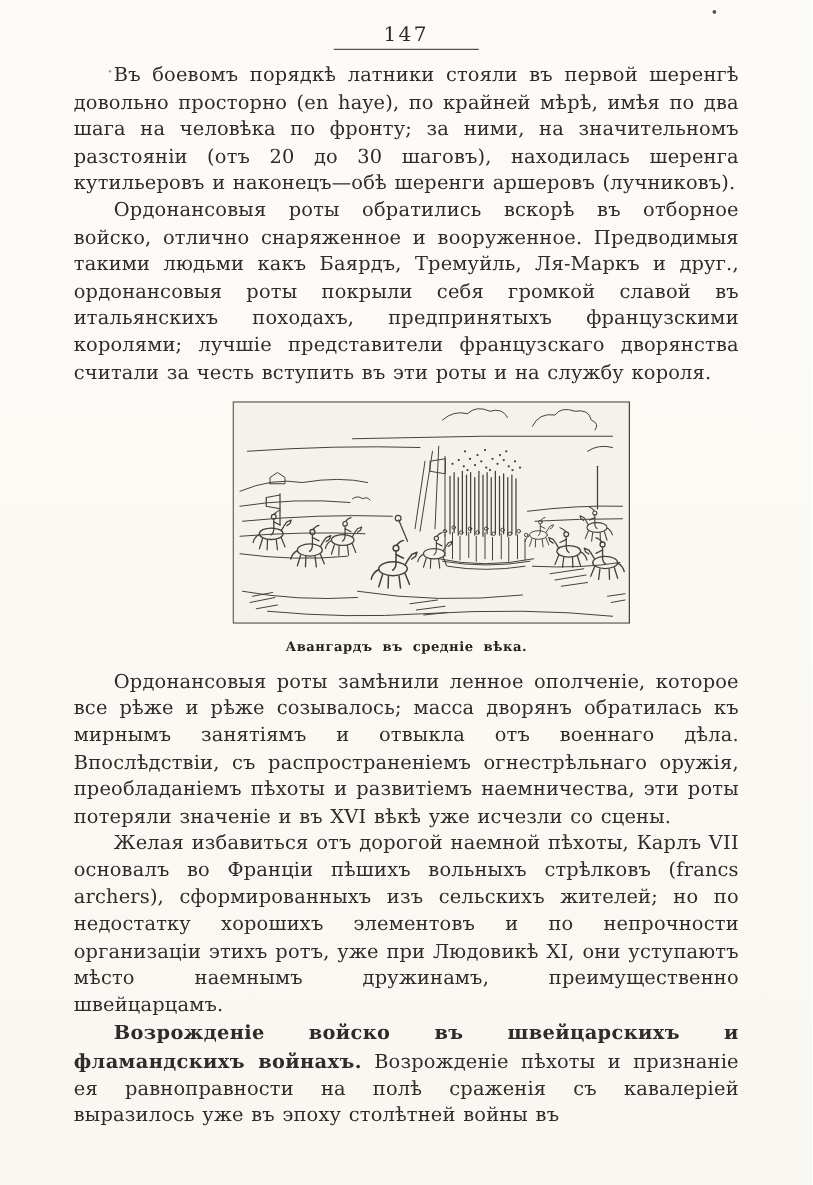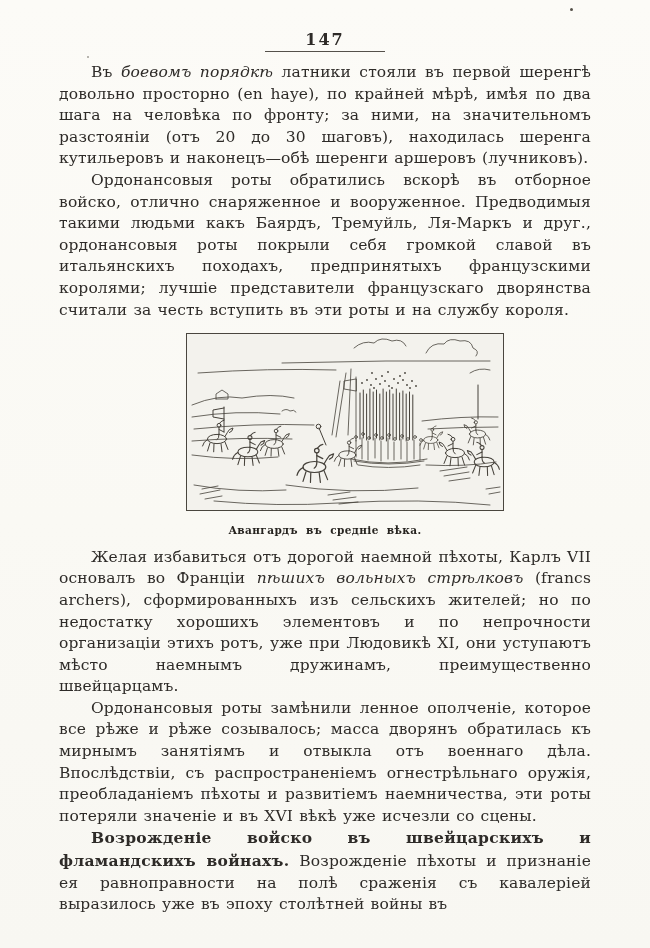--- a/index.html
+++ b/index.html
@@ -1,28 +1,28 @@
 <!DOCTYPE html>
 <html><head>
 <meta charset="utf-8">
 <style>
   html,body{margin:0;padding:0;}
   body{width:650px;height:948px;overflow:hidden;
        font-family:"DejaVu Serif","DejaVu Sans",serif;}
   .page{position:relative;width:650px;height:948px;
         background:linear-gradient(180deg,#fcfbf7 0%,#faf9f4 55%,#f8f7f2 100%);
         color:#2e2b28;}
-  .pageno-wrap{padding-top:30px;text-align:center;font-weight:bold;}
+  .pageno-wrap{padding-top:18px;text-align:center;}
   .pageno{display:inline-block;font-size:16px;letter-spacing:2px;
           border-bottom:1.5px solid #55514b;padding:0 40px 2px 40px;}
   .content{width:532px;margin:10px auto 0 auto;
            font-size:15.5px;line-height:21.6px;text-align:justify;
            letter-spacing:0.15px;word-spacing:1px;}
   .para{margin:0;text-indent:32px;}
-  .it{font-style:italic;}
+  .it{}
   .b{font-weight:bold;letter-spacing:0.3px;}
   figure{margin:12px auto 5px auto;width:278px;text-align:center;}
   .engraving-frame{display:block;}
   figcaption{margin-top:9px;font-size:10.5px;font-weight:bold;
              letter-spacing:0.4px;word-spacing:4px;color:#26231f;}
   .speck{position:absolute;border-radius:50%;background:#55514a;}
   .speck1{left:570px;top:8px;width:3px;height:3px;}
   .speck2{left:87px;top:56px;width:2px;height:2px;opacity:.55;}
 </style>
 </head>
@@ -155,20 +155,20 @@
             <path d="M16,156 l16,-3 M14,161 l20,-4 M19,166 l17,-3"></path>
             <path d="M142,162 l22,-3 M147,167 l23,-3 M153,171 l19,-2"></path>
             <path d="M254,138 l27,-4 M258,143 l25,-4 M263,148 l21,-3"></path>
             <path d="M300,156 l14,-2 M303,161 l11,-2"></path>
           </g>
         </g>
       </svg>
       <figcaption>Авангардъ въ средніе вѣка.</figcaption>
     </figure>
 
+    <p class="para"><span>Ордонансовыя роты замѣнили ленное ополченіе, которое все рѣже и рѣже созывалось; масса дворянъ обратилась къ мирнымъ занятіямъ и отвыкла отъ военнаго дѣла. Впослѣдствіи, съ распространеніемъ огнестрѣльнаго оружія, преобладаніемъ пѣхоты и развитіемъ наемничества, эти роты потеряли значеніе и въ XVI вѣкѣ уже исчезли со сцены.</span></p>
+
     <p class="para"><span>Желая избавиться отъ дорогой наемной пѣхоты, Карлъ VII основалъ во Франціи </span><span class="it">пѣшихъ вольныхъ стрѣлковъ</span><span> (francs archers), сформированныхъ изъ сельскихъ жителей; но по недостатку хорошихъ элементовъ и по непрочности организаціи этихъ ротъ, уже при Людовикѣ XI, они уступаютъ мѣсто наемнымъ дружинамъ, преимущественно швейцарцамъ.</span></p>
-
-    <p class="para"><span>Ордонансовыя роты замѣнили ленное ополченіе, которое все рѣже и рѣже созывалось; масса дворянъ обратилась къ мирнымъ занятіямъ и отвыкла отъ военнаго дѣла. Впослѣдствіи, съ распространеніемъ огнестрѣльнаго оружія, преобладаніемъ пѣхоты и развитіемъ наемничества, эти роты потеряли значеніе и въ XVI вѣкѣ уже исчезли со сцены.</span></p>
 
     <p class="para"><span class="b">Возрожденіе войско въ швейцарскихъ и фламандскихъ войнахъ.</span><span> Возрожденіе пѣхоты и признаніе ея равноправности на полѣ сраженія съ кавалеріей выразилось уже въ эпоху столѣтней войны въ </span></p>
 
   </div>
 </div>
 
 </body></html>

